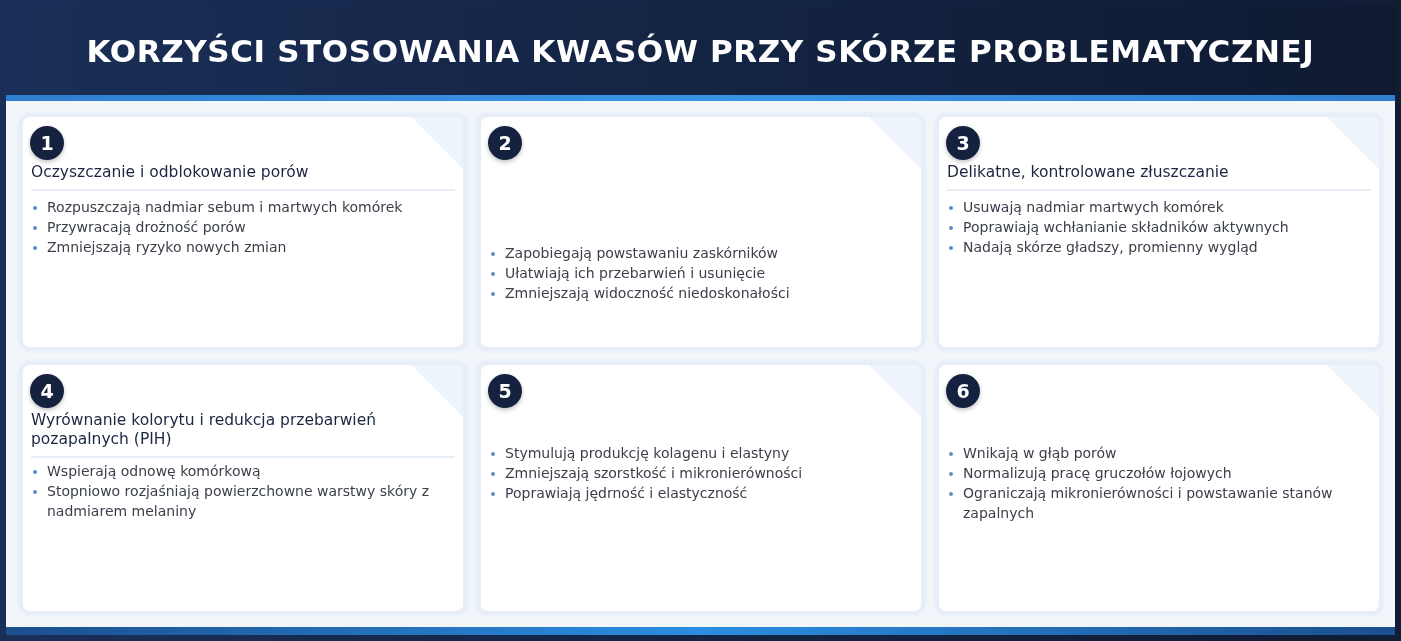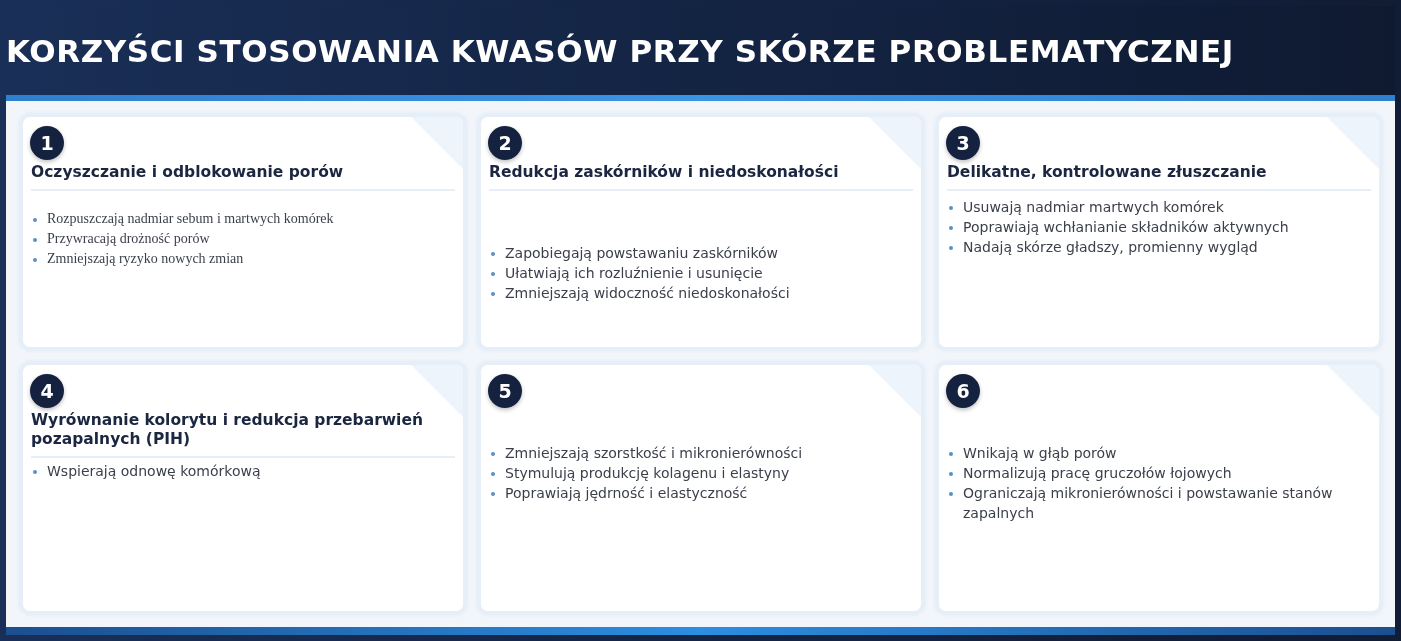--- a/index.html
+++ b/index.html
@@ -9,21 +9,21 @@
       font-family: "DejaVu Sans", "Liberation Sans", sans-serif;
       position: relative;
     }
     .frame {
       position: absolute; left: 0; top: 0; width: 1401px; height: 641px;
       background: linear-gradient(90deg, #1a2f58 0%, #132444 50%, #111c35 100%);
     }
     .header {
       position: absolute; left: 6px; top: 6px; width: 1389px; height: 89px;
       background: linear-gradient(90deg, #1a2f57 0%, #142545 45%, #0f1a31 100%);
-      display: flex; align-items: center; 
+      display: flex; align-items: center; justify-content: center;
     }
     .header-title {
       color: #ffffff; font-weight: bold; font-size: 31px; letter-spacing: 0.6px;
       font-family: "DejaVu Sans", sans-serif;
       white-space: nowrap;
     }
     .header-stripe {
       position: absolute; left: 6px; top: 95px; width: 1389px; height: 6px;
       background: linear-gradient(90deg, #2f7fcf 0%, #3a94e6 50%, #2f7fcf 100%);
     }
@@ -53,21 +53,21 @@
     .badge {
       position: absolute; left: 7px; top: 9px;
       width: 34px; height: 34px; border-radius: 50%;
       background: #15223f;
       color: #ffffff; font-weight: bold; font-size: 19px;
       display: flex; align-items: center; justify-content: center;
       box-shadow: 0 2px 4px rgba(0,0,0,0.25);
     }
     .card-title {
       position: absolute; left: 8px; top: 46px; right: 8px;
-      color: #1b2641; font-weight: bold; font-size: 15.5px; line-height: 19px;
+      color: #1b2641; font-weight: normal; font-size: 15.5px; line-height: 19px;
       padding-bottom: 7px;
       border-bottom: 2px solid #e8eef5;
     }
     .bullets {
       list-style: none; margin: 0; padding: 0;
       position: absolute; left: 8px; right: 8px;
     }
     .bullets li {
       position: relative; padding-left: 16px;
       color: #3a3f4a; font-size: 14px; line-height: 20px;
@@ -86,60 +86,60 @@
 <div class="header">
   <div class="header-title">KORZYŚCI STOSOWANIA KWASÓW PRZY SKÓRZE PROBLEMATYCZNEJ</div>
 </div>
 <div class="header-stripe"></div>
 
 <div class="content"></div>
 
 <div class="card" style="left:20px; top:114px; width:446px; height:236px;">
   <div class="badge">1</div>
   <div class="card-title">Oczyszczanie i odblokowanie porów</div>
-  <ul class="bullets" style="top:92px;font-family:Liberation Serif, serif;">
+  <ul class="bullets" style="top:80px;">
     <li>Rozpuszczają nadmiar sebum i martwych komórek</li>
     <li>Przywracają drożność porów</li>
     <li>Zmniejszają ryzyko nowych zmian</li>
   </ul>
 </div>
 
 <div class="card" style="left:478px; top:114px; width:446px; height:236px;">
   <div class="badge">2</div>
-  <div class="card-title">Redukcja zaskórników i niedoskonałości</div>
   <ul class="bullets" style="top:80px;margin-top:46px;">
     <li>Zapobiegają powstawaniu zaskórników</li>
-    <li>Ułatwiają ich rozluźnienie i usunięcie</li>
+    <li>Ułatwiają ich przebarwień i usunięcie</li>
     <li>Zmniejszają widoczność niedoskonałości</li>
   </ul>
 </div>
 
 <div class="card" style="left:936px; top:114px; width:446px; height:236px;">
   <div class="badge">3</div>
   <div class="card-title">Delikatne, kontrolowane złuszczanie</div>
   <ul class="bullets" style="top:80px;">
     <li>Usuwają nadmiar martwych komórek</li>
     <li>Poprawiają wchłanianie składników aktywnych</li>
     <li>Nadają skórze gładszy, promienny wygląd</li>
   </ul>
 </div>
 
 <div class="card" style="left:20px; top:362px; width:446px; height:252px;">
   <div class="badge">4</div>
   <div class="card-title">Wyrównanie kolorytu i redukcja przebarwień pozapalnych (PIH)</div>
   <ul class="bullets" style="top:96px;">
     <li>Wspierają odnowę komórkową</li>
+    <li>Stopniowo rozjaśniają powierzchowne warstwy skóry z nadmiarem melaniny</li>
   </ul>
 </div>
 
 <div class="card" style="left:478px; top:362px; width:446px; height:252px;">
   <div class="badge">5</div>
   <ul class="bullets" style="top:78px;">
+    <li>Stymulują produkcję kolagenu i elastyny</li>
     <li>Zmniejszają szorstkość i mikronierówności</li>
-    <li>Stymulują produkcję kolagenu i elastyny</li>
     <li>Poprawiają jędrność i elastyczność</li>
   </ul>
 </div>
 
 <div class="card" style="left:936px; top:362px; width:446px; height:252px;">
   <div class="badge">6</div>
   <ul class="bullets" style="top:78px;">
     <li>Wnikają w głąb porów</li>
     <li>Normalizują pracę gruczołów łojowych</li>
     <li>Ograniczają mikronierówności i powstawanie stanów zapalnych</li>

